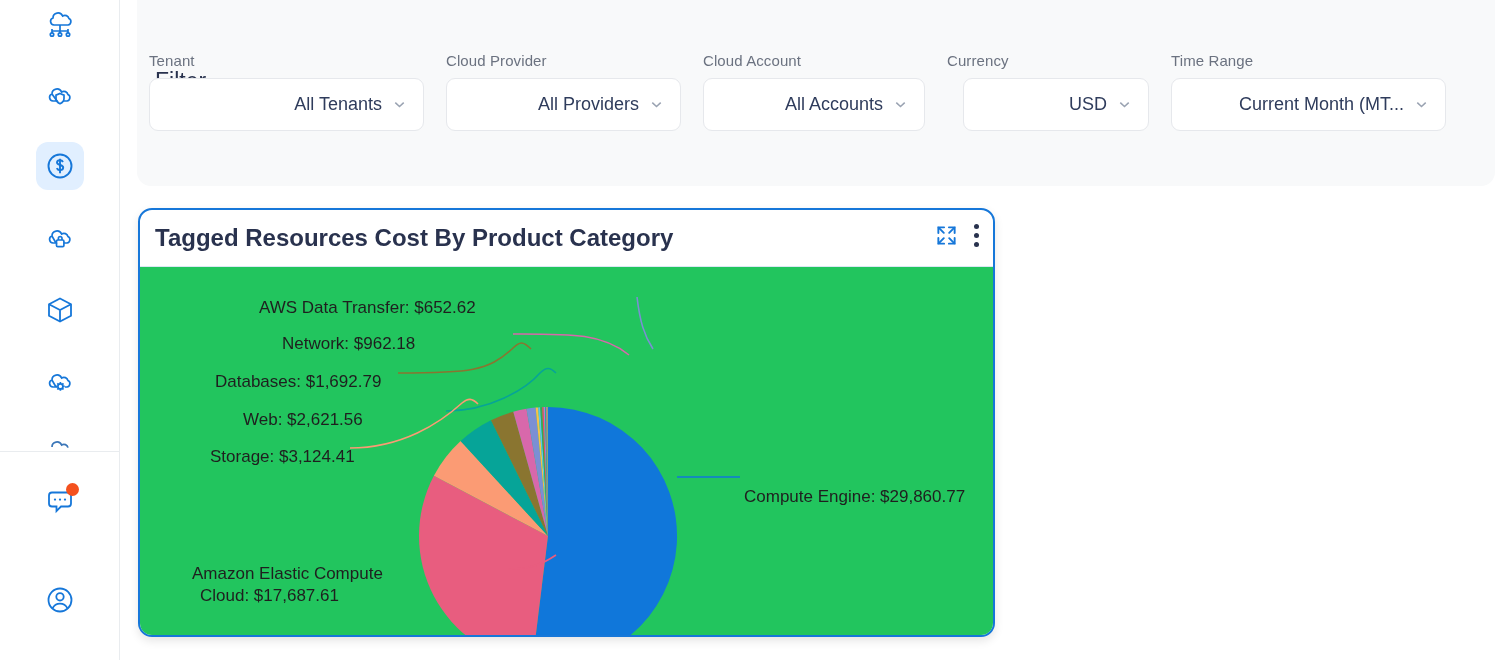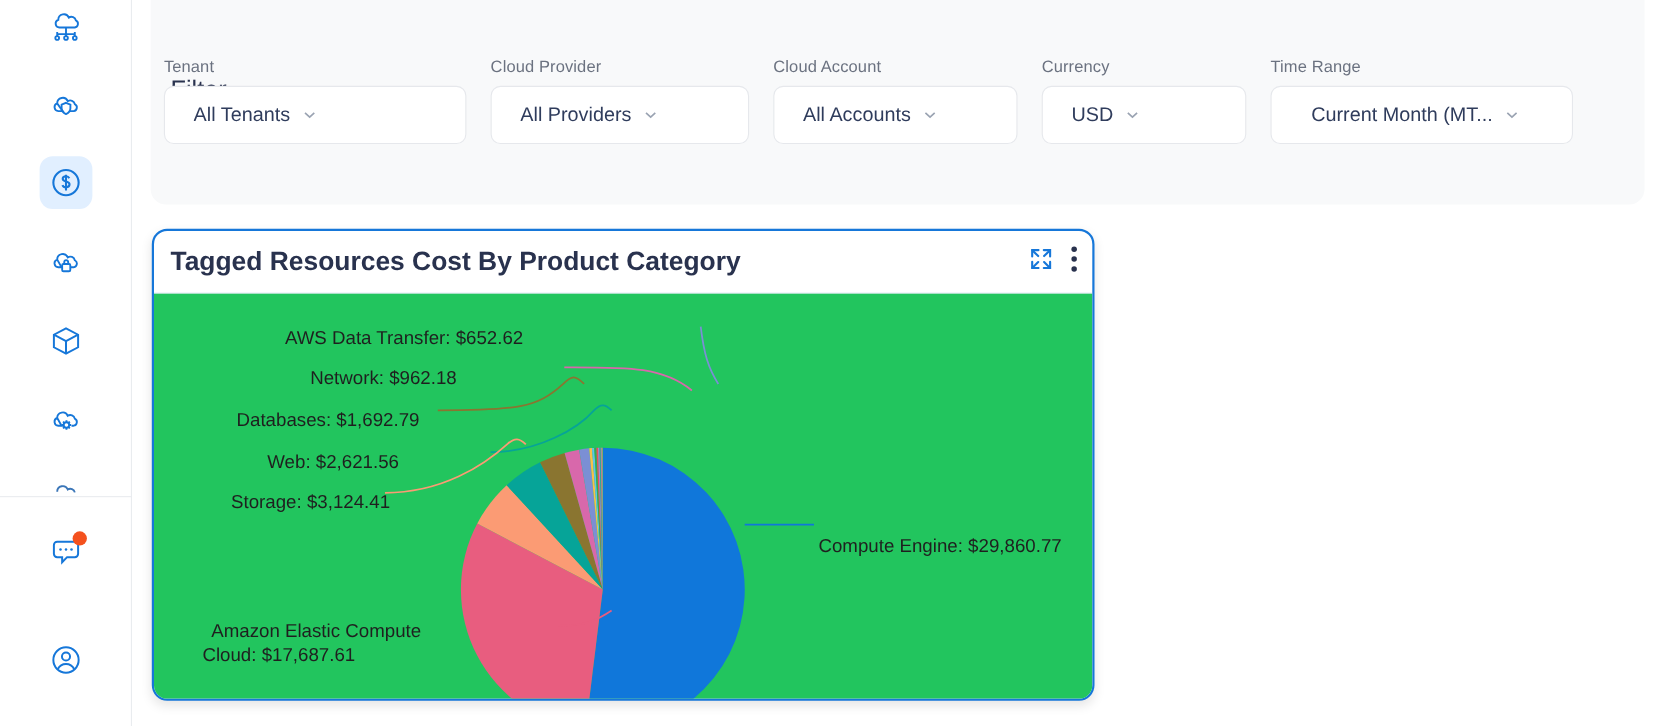--- a/index.html
+++ b/index.html
@@ -54,21 +54,21 @@
     display: flex; gap: 22px;
   }
   .fld { display: flex; flex-direction: column; }
   .fld-label {
     font-size: 15px; color: #6b7280; margin-bottom: 9px;
     font-weight: 400; letter-spacing: .1px;
   }
   .select {
     height: 53px; background: #ffffff;
     border: 1px solid #e6e8ec; border-radius: 9px;
-    display: flex; align-items: center; justify-content: flex-start;
+    display: flex; align-items: center; justify-content: flex-end;
     padding: 0 16px 0 26px;
     color: #2f3c5c; font-size: 18px;
   }
   .sel-text { white-space: nowrap; overflow: hidden; }
   .chev { color: #9aa3b2; flex: none; margin-left: 10px; }
 
   
   .card {
     position: absolute; left: 138px; top: 208px;
     width: 857px; height: 429px;
@@ -215,21 +215,21 @@
         <div class="select" style="width:222px;">
           <span class="sel-text">All Accounts</span>
           <svg class="chev" width="15" height="15" viewBox="0 0 16 16" fill="none" stroke="currentColor" stroke-width="1.6">
               <path d="M3.5 6l4.5 4.2L12.5 6"></path>
             </svg>
         </div>
       </div>
 
       <div class="fld">
         <span class="fld-label">Currency</span>
-        <div class="select" style="width:186px;">
+        <div class="select" style="width:186px;margin-left:16px;">
           <span class="sel-text">USD</span>
           <svg class="chev" width="15" height="15" viewBox="0 0 16 16" fill="none" stroke="currentColor" stroke-width="1.6">
               <path d="M3.5 6l4.5 4.2L12.5 6"></path>
             </svg>
         </div>
       </div>
 
       <div class="fld">
         <span class="fld-label">Time Range</span>
         <div class="select" style="width:275px;padding-left:36px;">
@@ -290,19 +290,19 @@
           </g>
       </svg>
 
       <div id="pie-labels-layer">
           <div class="plabel" style="left: 119px; top: 30px;">AWS Data Transfer: $652.62</div>
           <div class="plabel" style="left: 142px; top: 66px;">Network: $962.18</div>
           <div class="plabel" style="left: 75px; top: 104px;">Databases: $1,692.79</div>
           <div class="plabel" style="left: 103px; top: 142px;">Web: $2,621.56</div>
           <div class="plabel" style="left: 70px; top: 179px;">Storage: $3,124.41</div>
           <div class="plabel" style="left: 52px; top: 296px;">Amazon Elastic Compute</div>
-          <div class="plabel" style="left: 44px; top: 318px;">Cloud: $17,687.61</div>
+          <div class="plabel" style="left: 60px; top: 318px;">Cloud: $17,687.61</div>
           <div class="plabel" style="left: 604px; top: 219px;">Compute Engine: $29,860.77</div>
         </div>
     </div>
   </section>
 
 </div>
 
 </body></html>

